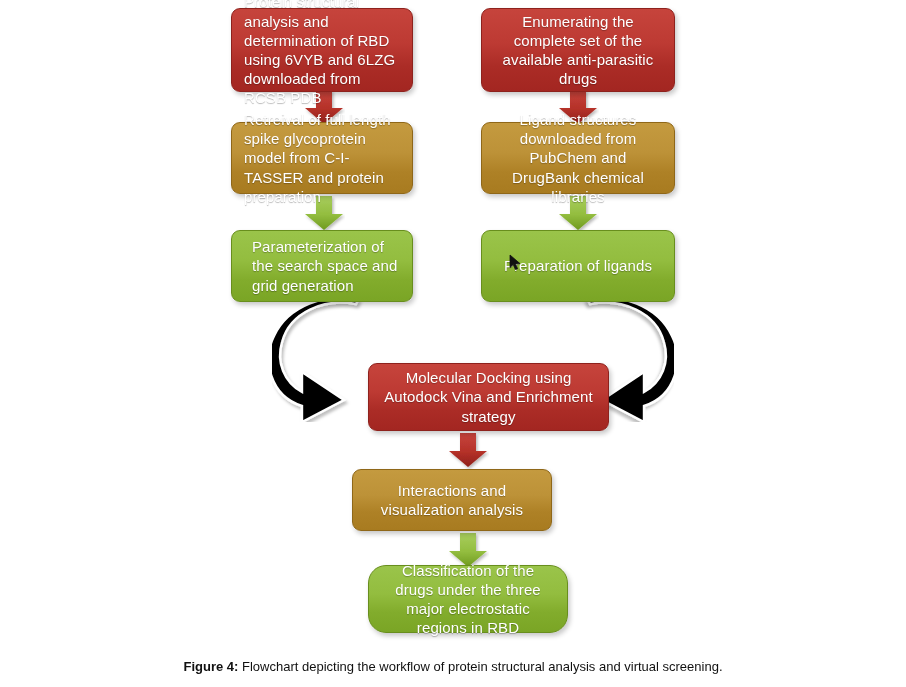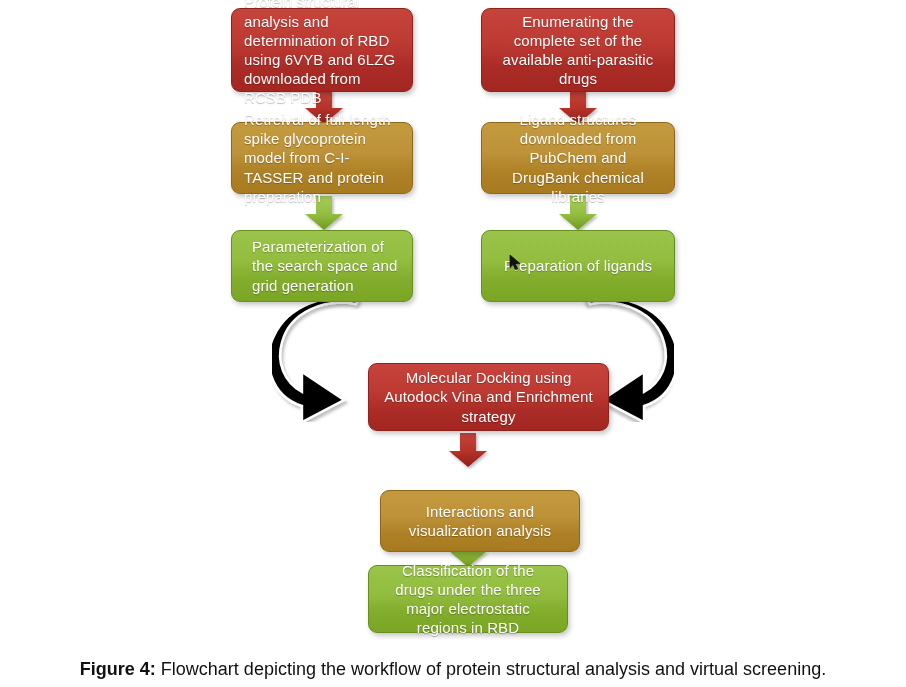--- a/index.html
+++ b/index.html
@@ -80,21 +80,21 @@
   }
 
   
   #caption {
     position: absolute;
     left: 0;
     top: 659px;
     width: 906px;
     text-align: center;
     font-family: "Liberation Sans", sans-serif;
-    font-size: 18px;
+    font-size: 13px;
     color: #111111;
     letter-spacing: 0;
   }
   #caption .cap-label {
     font-weight: bold;
   }
 </style>
 </head>
 <body>
 
@@ -243,41 +243,41 @@
           <stop offset="100%" stop-color="#8f201b"></stop>
         </linearGradient>
         <filter id="sh5" x="-40%" y="-40%" width="200%" height="200%">
           <feDropShadow dx="1.5" dy="2" stdDeviation="1.6" flood-color="#000" flood-opacity="0.28"></feDropShadow>
         </filter>
       </defs>
       <path d="M13 0 H29 V18 H40 L21 34 L2 18 H13 Z" fill="url(#gRed3)" filter="url(#sh5)"></path>
     </svg>
   </div>
 
-  <div class="node gold center" id="n-interactions-visualization" style="left:380px; top:469px; width:200px; height:62px;margin-top:21px;">
+  <div class="node gold center" id="n-interactions-visualization" style="left:352px; top:469px; width:200px; height:62px;">
     <span class="txt">Interactions and visualization analysis</span>
   </div>
 
   <div class="conn" style="left:447px; top:533px;">
     <svg width="42" height="36" viewBox="0 0 42 36" aria-hidden="true">
       <defs>
         <linearGradient id="gGrn3" x1="0" y1="0" x2="0" y2="1">
           <stop offset="0%" stop-color="#a8cd5e"></stop>
           <stop offset="55%" stop-color="#93bd3f"></stop>
           <stop offset="100%" stop-color="#6f9a1f"></stop>
         </linearGradient>
         <filter id="sh6" x="-40%" y="-40%" width="200%" height="200%">
           <feDropShadow dx="1.5" dy="2" stdDeviation="1.6" flood-color="#000" flood-opacity="0.28"></feDropShadow>
         </filter>
       </defs>
       <path d="M13 0 H29 V18 H40 L21 34 L2 18 H13 Z" fill="url(#gGrn3)" filter="url(#sh6)"></path>
     </svg>
   </div>
 
-  <div class="node green center" id="n-drug-classification" style="left:368px; top:565px; width:200px; height:68px;">
+  <div class="node green center" id="n-drug-classification" style="left:368px; top:565px; width:200px; height:68px;border-radius:18px;">
     <span class="txt">Classification of the drugs under the three major electrostatic regions in RBD</span>
   </div>
 
   <div id="cursor" style="left:509px; top:254px;">
     <svg width="14" height="18" viewBox="0 0 14 18" aria-hidden="true">
       <path d="M1 1 L1 13.5 L4.3 10.6 L6.4 15.6 L8.6 14.7 L6.5 9.9 L11 9.6 Z" fill="#111111" stroke="#111111" stroke-width="0.8" stroke-linejoin="round"></path>
     </svg>
   </div>
 
   <div id="caption">

